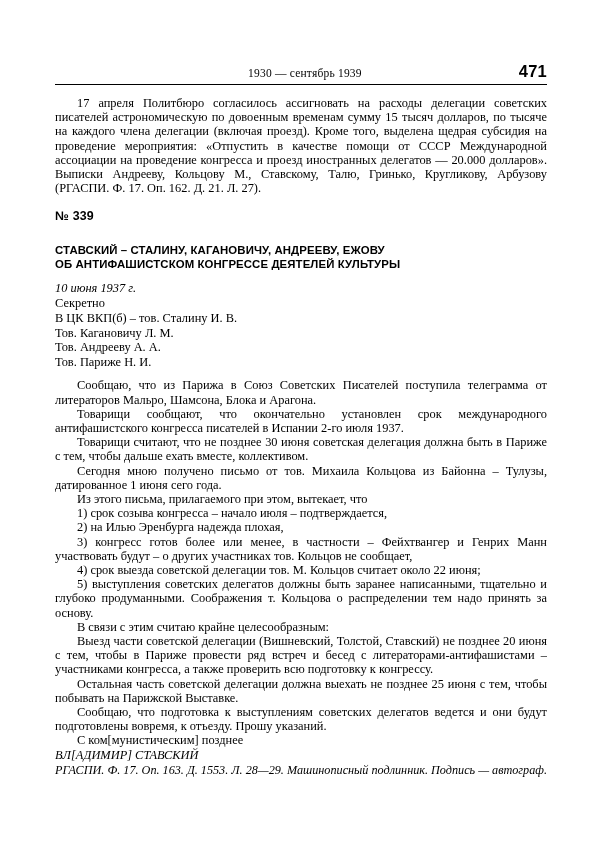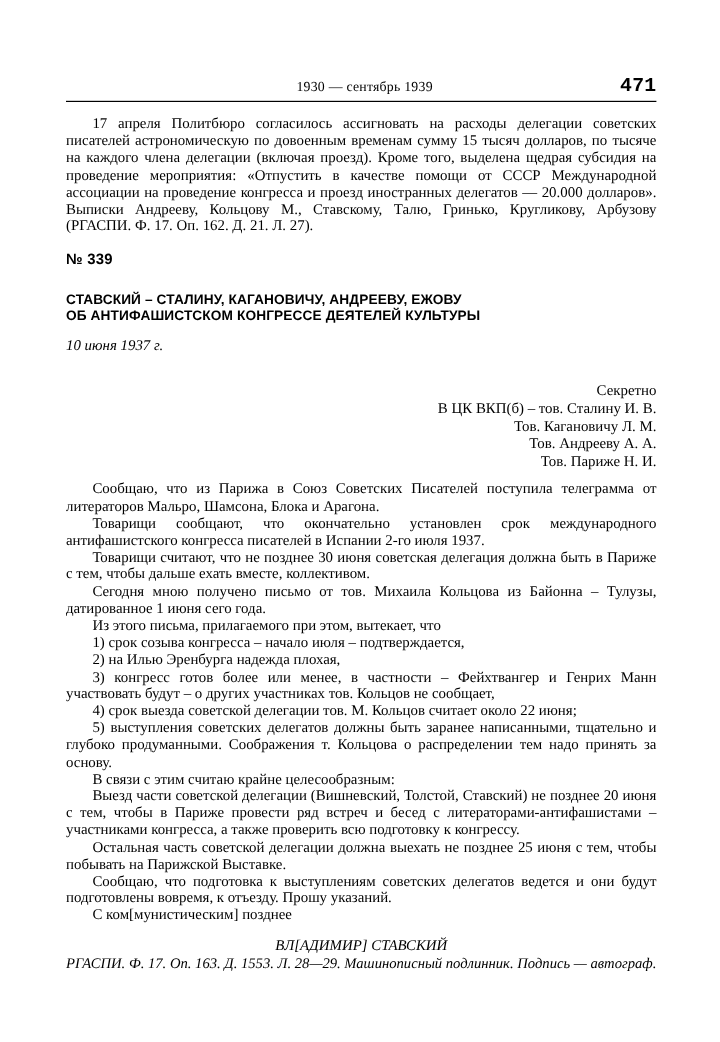--- a/index.html
+++ b/index.html
@@ -37,21 +37,21 @@
   }
   .runhead .rh-center {
     flex: 1;
     text-align: center;
     padding-left: 36px;
     font-size: 11.5px;
   }
   .runhead .rh-page {
     font-size: 16.5px;
     font-weight: bold;
-    font-family: Liberation Mono, monospace;
+    font-family: Liberation Sans, sans-serif;
   }
   .rule {
     border-top: 1px solid #000;
     margin-top: 3px;
     margin-bottom: 11px;
   }
   p {
     margin: 0;
     font-size: 12.4px;
     line-height: 14.2px;
@@ -75,32 +75,31 @@
     font-weight: bold;
     font-size: 11.4px;
     line-height: 14px;
     letter-spacing: 0.1px;
     text-transform: none;
   }
   .docdate {
     font-style: italic;
     font-size: 12.4px;
     margin-top: 10px;
-    margin-bottom: 22px;
+    margin-bottom: 0;
   }
   .addr {
     font-size: 12.4px;
     line-height: 14.6px;
-    text-align: right;
   }
   .signature {
-    text-align: center;
+    text-align: left;
     font-style: italic;
     font-size: 12.4px;
-    margin-top: 11px;
+    margin-top: 0;
   }
   .archref {
     font-style: italic;
     font-size: 12.2px;
     line-height: 14.4px;
     text-align: justify;
     margin-top: 0;
   }
 </style>
 </head>

